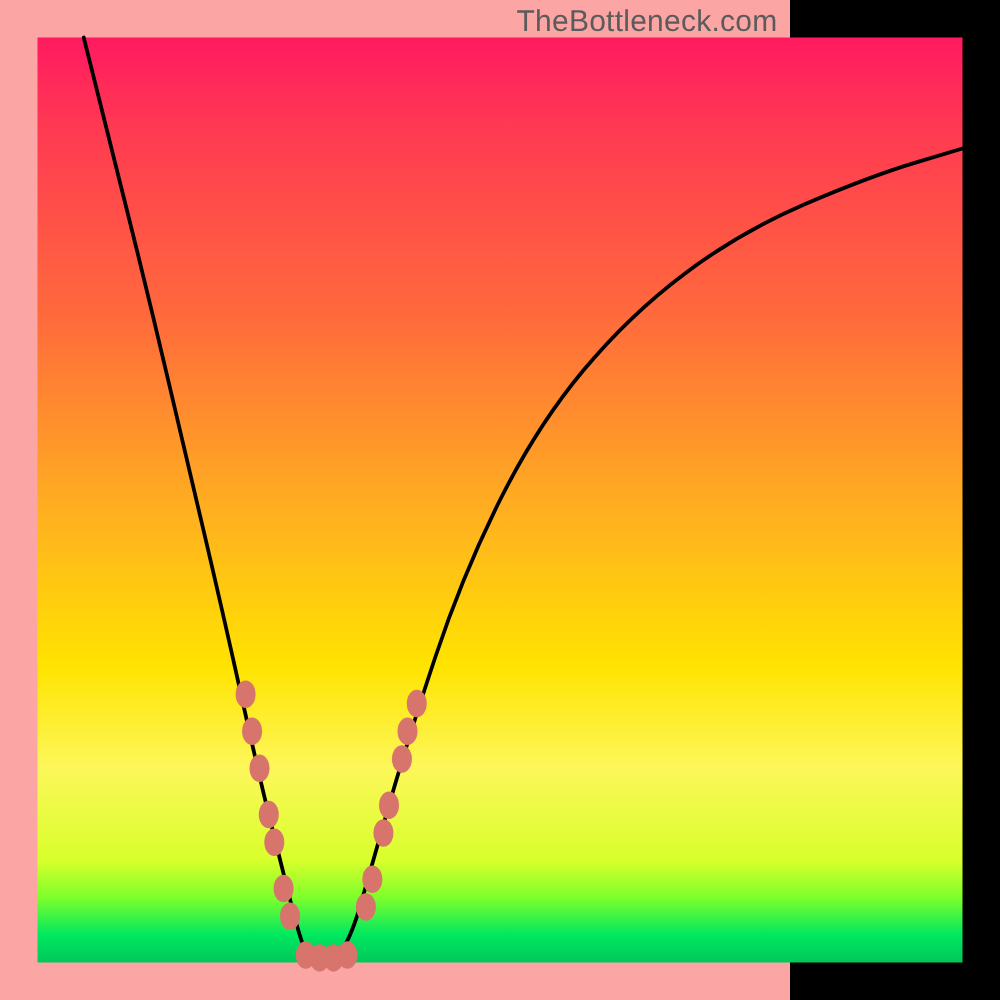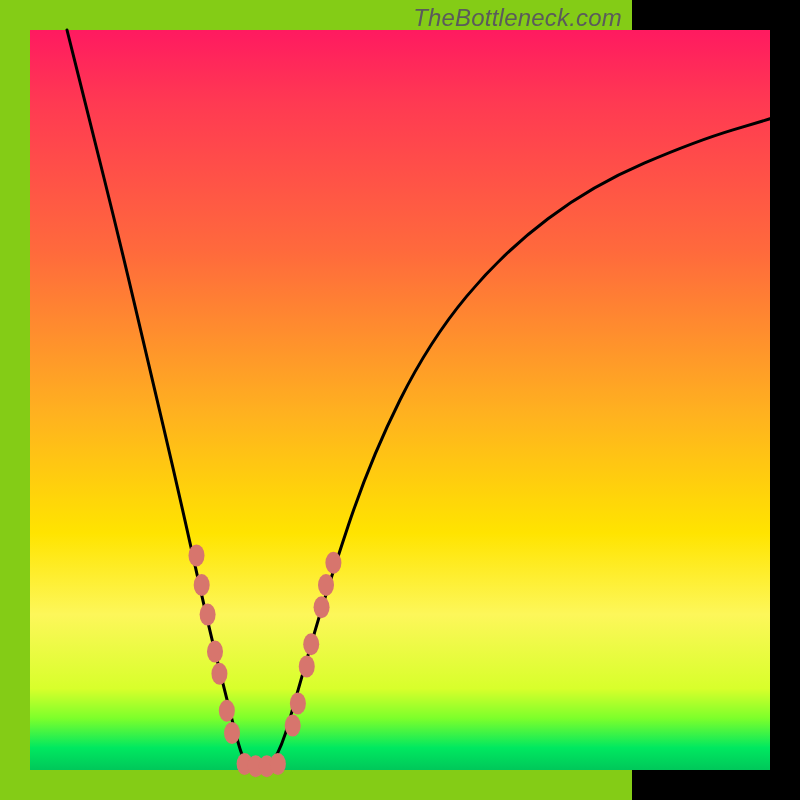--- a/index.html
+++ b/index.html
@@ -8,22 +8,21 @@
     width: 800px;
     height: 800px;
     overflow: hidden;
     background: #000;
     font-family: Arial, Helvetica, sans-serif;
   }
   .frame {
     position: relative;
     width: 632px;
     height: 800px;
-    background: #84cc16;
-    font-style: italic;
+    background: #fca5a5;
   }
   .plot {
     position: absolute;
     left: 30px;
     top: 30px;
     width: 740px;
     height: 740px;
     
     background: linear-gradient(
       to bottom,

